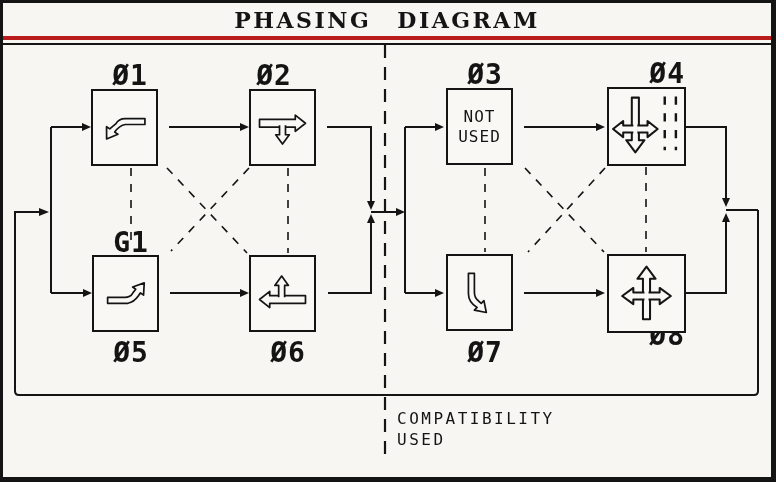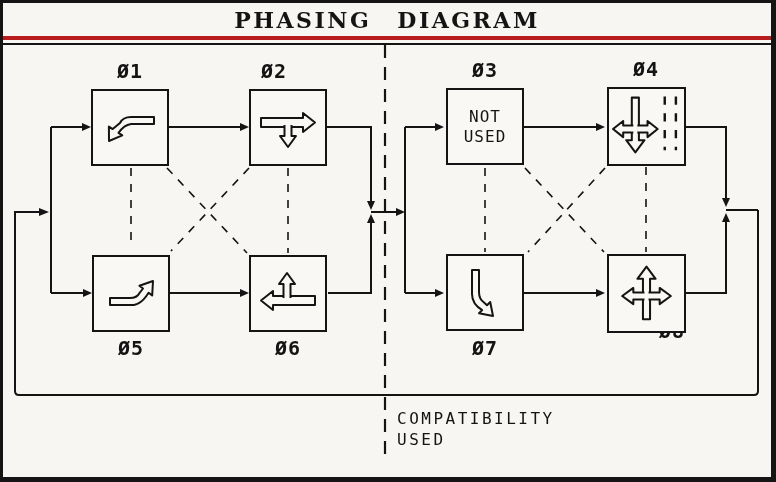--- a/index.html
+++ b/index.html
@@ -25,29 +25,29 @@
     font-weight:bold;font-size:22px;
     letter-spacing:2.5px;word-spacing:16px;
     transform:scaleY(1.05);
   }
   .main-top-line{
     position:absolute;top:40px;left:0;width:100%;height:0;
     border-top:2px solid #141414;
   }
   svg.overlay{position:absolute;top:0;left:0;width:776px;height:482px;}
   .phase-box{
-    position:absolute;width:78px;height:77px;
+    position:absolute;width:67px;height:77px;
     box-sizing:border-box;border:2px solid #141414;
     background:#f9f8f4;
   }
   .phase-box.big{width:79px;height:79px;}
   .box-svg{position:absolute;top:0;left:0;width:100%;height:100%;}
   .phase-label{
     position:absolute;width:78px;text-align:center;
-    font-size:20px;font-weight:600;letter-spacing:1px;
+    font-size:28px;font-weight:600;letter-spacing:1px;
   }
   .not-used{
     position:absolute;inset:0;
     display:flex;flex-direction:column;align-items:center;justify-content:center;
     font-size:16px;letter-spacing:1px;line-height:1.25;font-weight:500;
   }
   .compat-label{
     position:absolute;left:394px;top:406px;
     font-size:16px;letter-spacing:2.5px;line-height:1.3;font-weight:500;
     white-space:nowrap;
@@ -110,21 +110,22 @@
       <path d="M482,165 V249"></path>
       <path d="M643,164 V249"></path>
       <path d="M522,165 L601,249"></path>
       <path d="M602,165 L525,249"></path>
     </g>
   </svg>
 
   <div class="phase-label" style="left:88px;top:56px;">Ø1</div>
   <div class="phase-label" style="left:232px;top:56px;">Ø2</div>
   <div class="phase-label" style="left:443px;top:55px;">Ø3</div>
-  <div class="phase-label" style="left:604px;top:54px;">Ø4</div>
+  <div class="phase-label" style="left:604px;top:54px;text-align:right;">Ø4</div>
+  <div class="phase-label" style="left:89px;top:223px;">G1</div>
   <div class="phase-label" style="left:89px;top:333px;">Ø5</div>
   <div class="phase-label" style="left:246px;top:333px;">Ø6</div>
   <div class="phase-label" style="left:443px;top:333px;">Ø7</div>
   <div class="phase-label" style="left:604px;top:316px;text-align:right;">Ø8</div>
 
   <div class="phase-box" style="left:88px;top:86px;">
     <svg class="box-svg" viewBox="0 0 74 73">
       <path d="M61,26 L38,26 Q30,26 27,32 L19.7,38.1 L15.9,35.6 L16,50 L29.3,44.4 L25.5,41.9 Q31,34 38,33 L61,33 Z" fill="#f9f8f4" stroke="#141414" stroke-width="2" stroke-linejoin="round"></path>
     </svg>
   </div>

